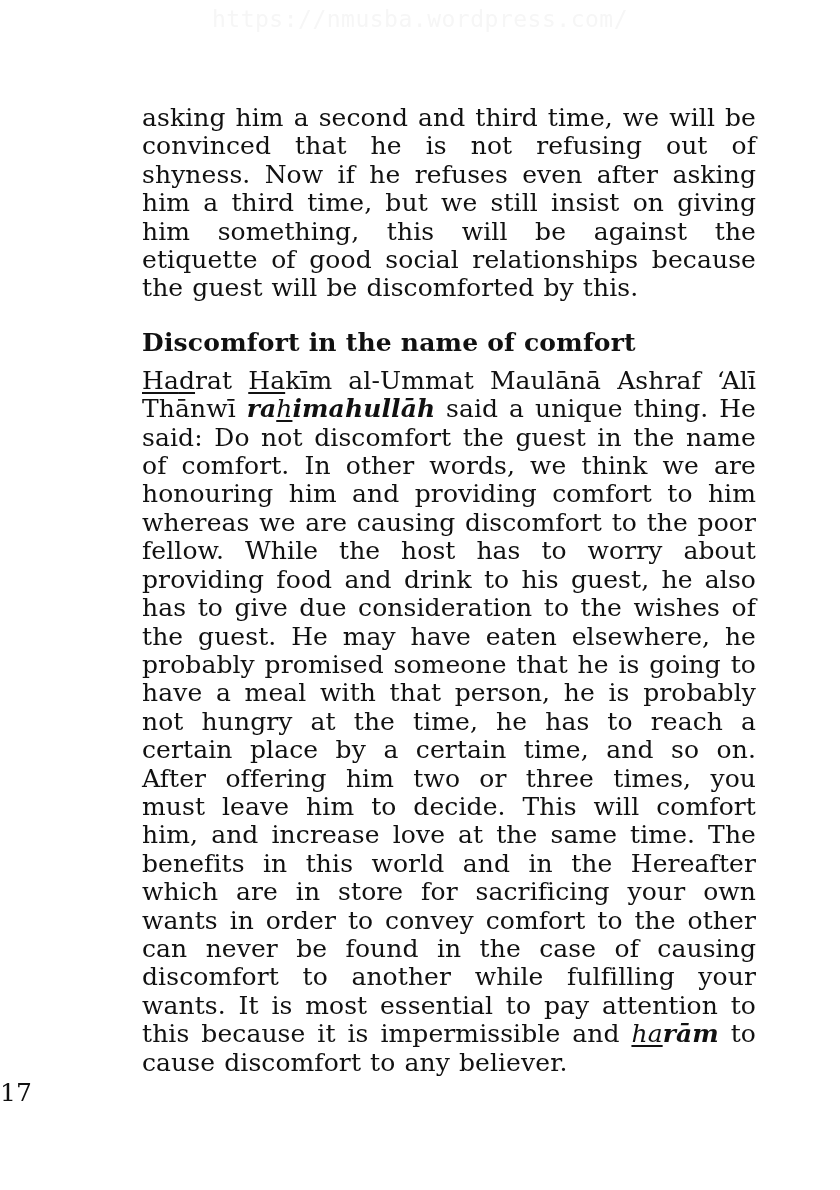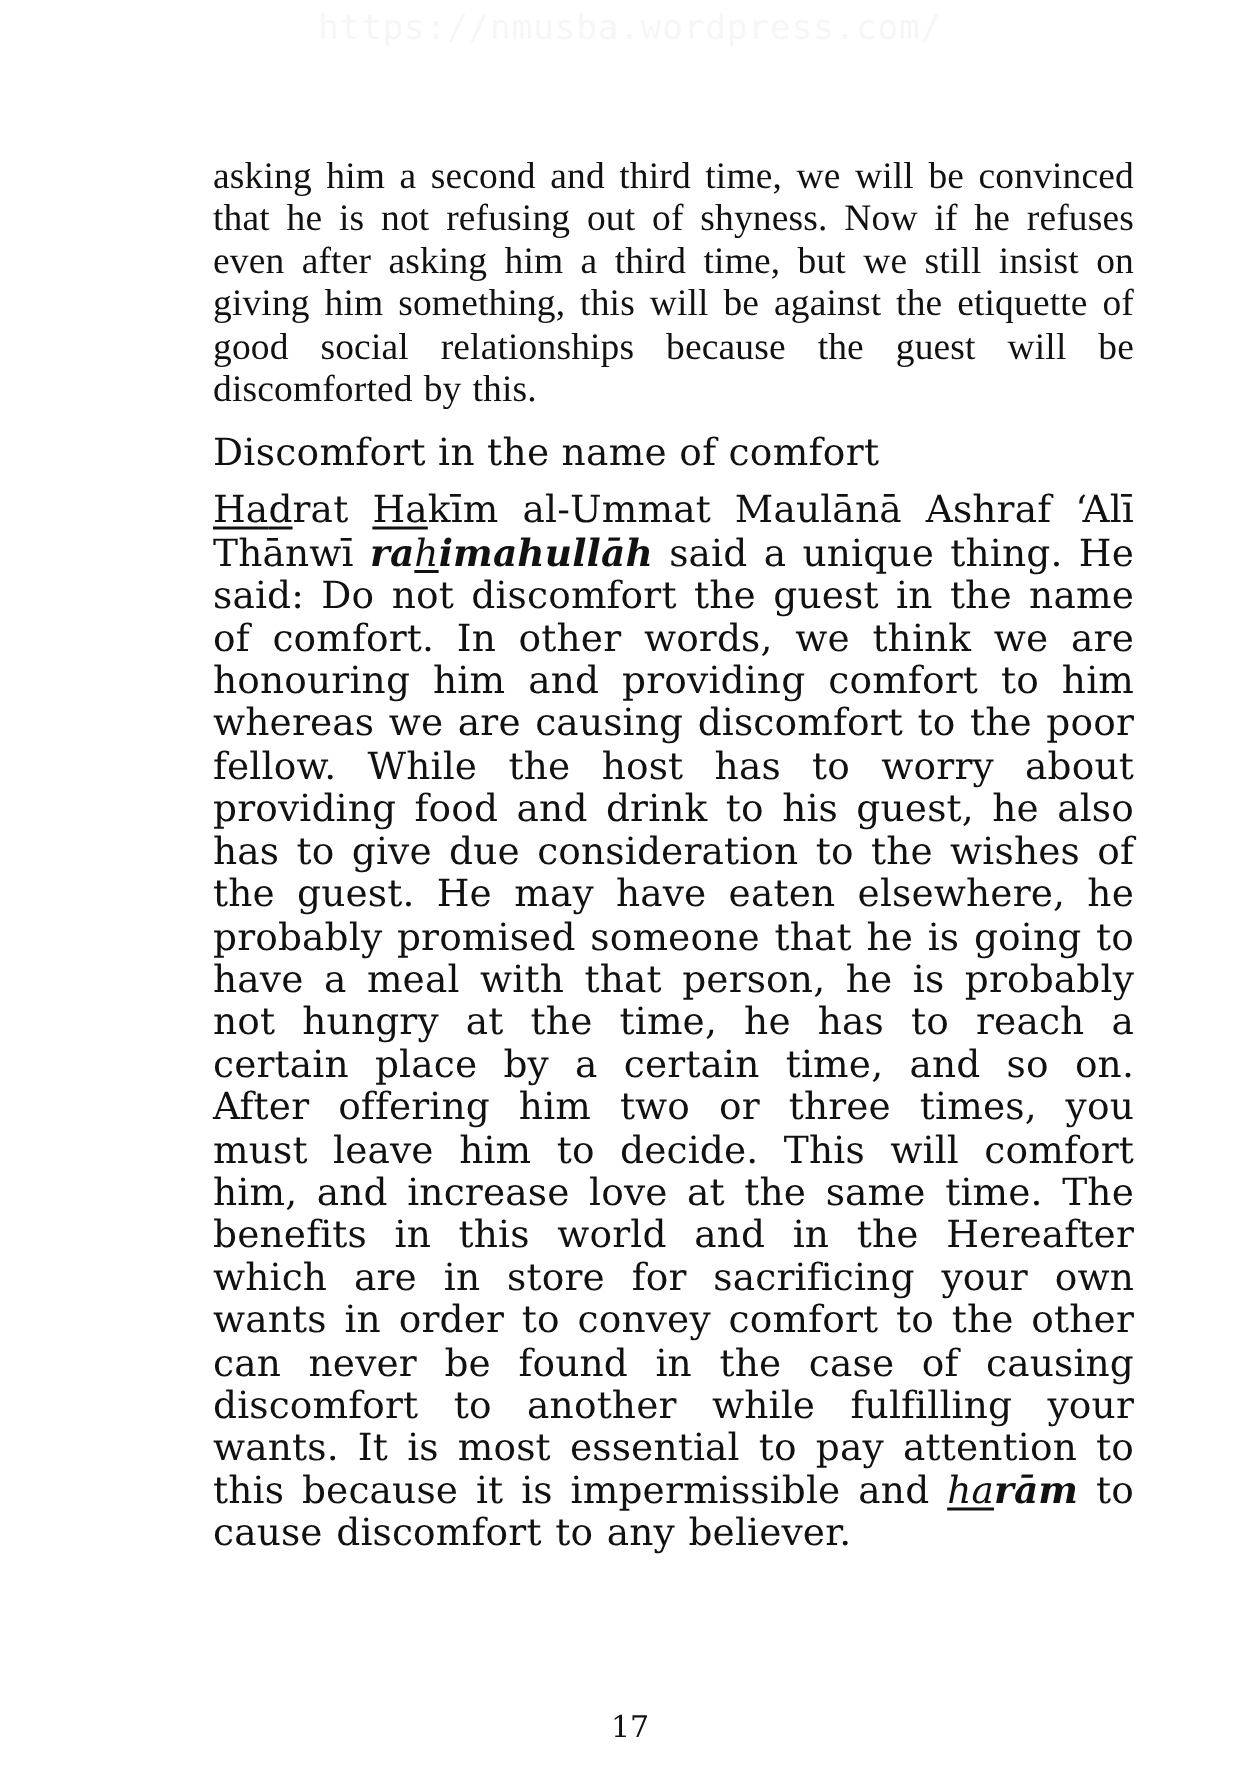--- a/index.html
+++ b/index.html
@@ -39,53 +39,52 @@
     margin: 0;
     font-size: 25px;
     line-height: 28.4px;
     text-align: justify;
     text-justify: inter-word;
     hyphens: none;
     letter-spacing: 0.1px;
     word-spacing: 1px;
   }
   .para-first {
-    margin-bottom: 12px;
-    font-family: Liberation Serif, serif;
+    margin-bottom: 24px;
   }
   .heading {
     margin: 0 0 9px 0;
     font-size: 25px;
     line-height: 31px;
-    font-weight: normal;
+    font-weight: bold;
     text-align: left;
     letter-spacing: 0.2px;
   }
   .seg-u {
     text-decoration: underline;
     text-decoration-thickness: 1.5px;
     text-underline-offset: 3px;
   }
   .seg-i {
     font-style: italic;
     font-weight: bold;
   }
   .seg-iu {
     font-style: italic;
     text-decoration: underline;
     text-decoration-thickness: 1.5px;
     text-underline-offset: 3px;
   }
   .page-number {
     position: absolute;
-    top: 1139px;
+    top: 1078px;
     left: 0;
     width: 100%;
-    text-align: center;
-    font-size: 20px;
+    text-align: left;
+    font-size: 25px;
     color: #111111;
   }
 </style>
 </head>
 <body>
 
 <div class="page">
 
   <div class="watermark">https://nmusba.wordpress.com/</div>
 

